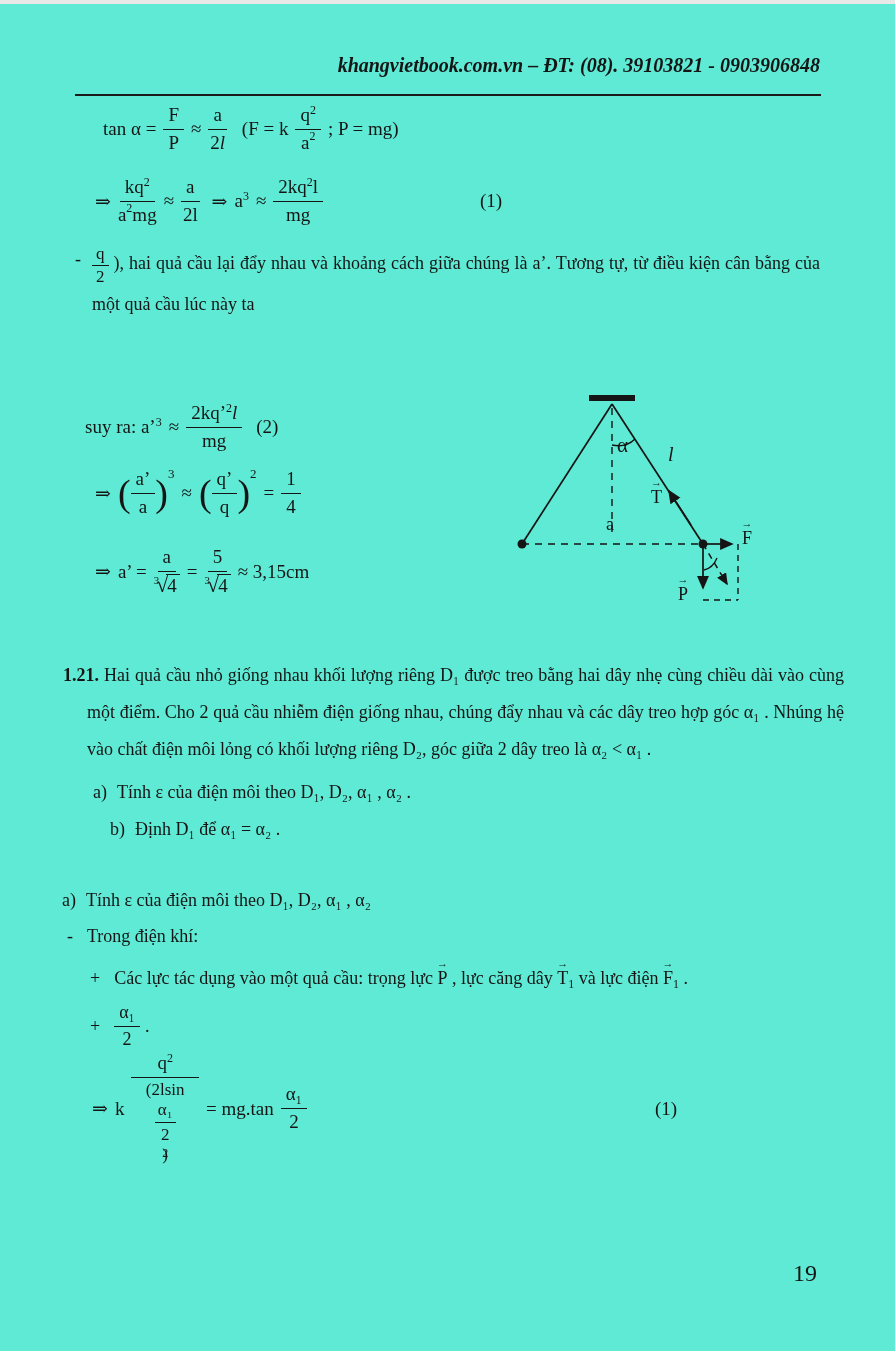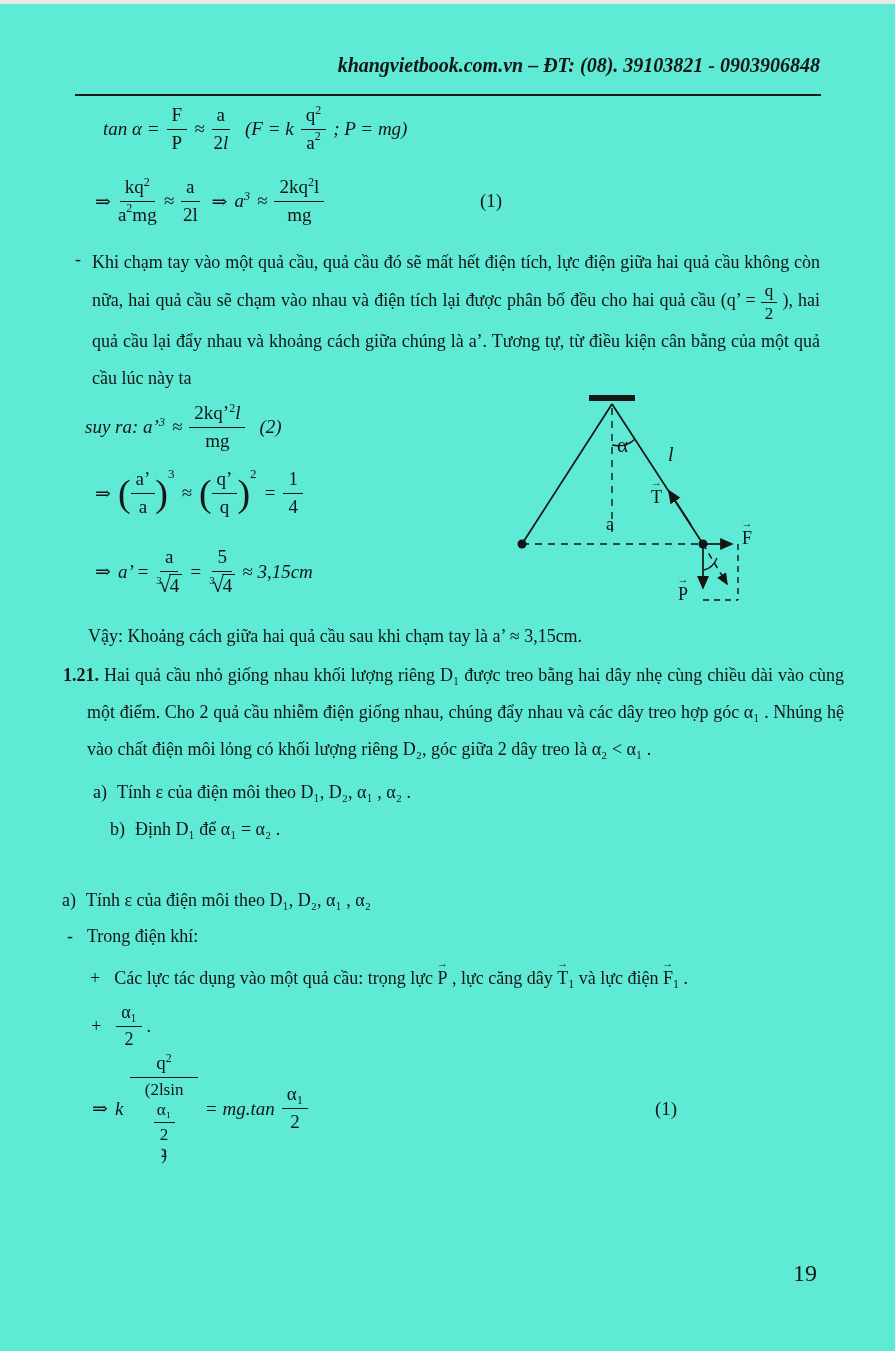--- a/index.html
+++ b/index.html
@@ -7,21 +7,21 @@
     position:relative;width:895px;height:1351px;background:#5eead4;
     font-family:"Liberation Serif","DejaVu Serif",serif;color:#151515;
     font-size:18px;overflow:hidden;margin:4px auto;
   }
   .abs{position:absolute;}
   
   .hdr{left:75px;top:50px;width:745px;text-align:right;font-weight:bold;font-style:italic;font-size:20px;white-space:nowrap;}
   .hrule{left:75px;top:90px;width:746px;border-top:2px solid #1a1a1a;height:0;}
   
   .eqrow{display:flex;align-items:center;white-space:nowrap;font-size:19px;gap:7px;}
-  .tok{display:inline-flex;align-items:baseline;font-style:italic;}
+  .tok{display:inline-flex;align-items:baseline;}
   .fr{display:inline-flex;flex-direction:column;align-items:center;line-height:1.2;}
   .fr .top{display:inline-flex;align-items:baseline;justify-content:center;border-bottom:1.4px solid #151515;padding:0 5px 2px;}
   .fr .bot{display:inline-flex;align-items:center;justify-content:center;padding-top:2px;}
   .s{font-size:12px;position:relative;top:-7px;line-height:0;}
   .b{font-size:12px;position:relative;top:4px;line-height:0;}
   .it{font-style:italic;}
   .bp{font-size:200%;font-weight:400;line-height:0.85;}
   .pexp{font-size:13px;position:relative;top:-19px;line-height:0;}
   .grp{display:inline-flex;align-items:center;}
   .tag{position:absolute;top:50%;transform:translateY(-50%);}
@@ -111,21 +111,21 @@
           <span class="s">2</span>
           <span>l</span>
         </span>
       <span class="bot">mg</span>
     </span>
     <span class="tag" style="left:385px;">(1)</span>
   </div>
 
   <span class="abs" style="left:75px;top:245px;">-</span>
   <div class="abs para" style="left:92px;top:240px;width:728px;">
-    <span>Khi chạm tay vào một quả cầu, quả cầu đó sẽ mất hết điện tích, lực điện giữa hai quả cầu không còn nữa, hai quả cầu sẽ chạm vào nhau và điện tích lại được phân bố đều cho hai quả cầu (q’ = </span><span class="ifr">
+    <span class="ifr">
         <span class="top">q</span>
         <span class="bot">2</span>
       </span><span> ), hai quả cầu lại đẩy nhau và khoảng cách giữa chúng là a’. Tương tự, từ điều kiện cân bằng của một quả cầu lúc này ta</span>
   </div>
 
   <div class="abs eqrow" style="left:85px;top:398px;">
     <span class="tok">
         <span>suy ra: a’</span>
         <span class="s">3</span>
       </span>
@@ -189,21 +189,20 @@
         <span class="root">
             <span class="idx">3</span>
             <span class="sgn">√</span>
             <span class="rad">4</span>
           </span>
       </span>
     </span>
     <span class="tok">≈ 3,15cm</span>
   </div>
 
-  <div class="abs" style="left:88px;top:622px;">Vậy: Khoảng cách giữa hai quả cầu sau khi chạm tay là a’ ≈ 3,15cm.</div>
 
   <div class="abs para hang" style="left:63px;top:653px;width:757px;">
     <span class="bold">1.21.</span><span> Hai quả cầu nhỏ giống nhau khối lượng riêng D₁ được treo bằng hai dây nhẹ cùng chiều dài vào cùng một điểm. Cho 2 quả cầu nhiễm điện giống nhau, chúng đẩy nhau và các dây treo hợp góc α₁ . Nhúng hệ vào chất điện môi lỏng có khối lượng riêng D₂, góc giữa 2 dây treo là α₂ &lt; α₁ .</span>
   </div>
 
   <div class="abs" style="left:93px;top:778px;">
     <span class="marker" style="margin-right:10px;">a)</span><span>Tính ε của điện môi theo D₁, D₂, α₁ , α₂ .</span>
   </div>
   <div class="abs" style="left:110px;top:815px;">
     <span class="marker" style="margin-right:10px;">b)</span><span>Định D₁ để α₁ = α₂ .</span>

